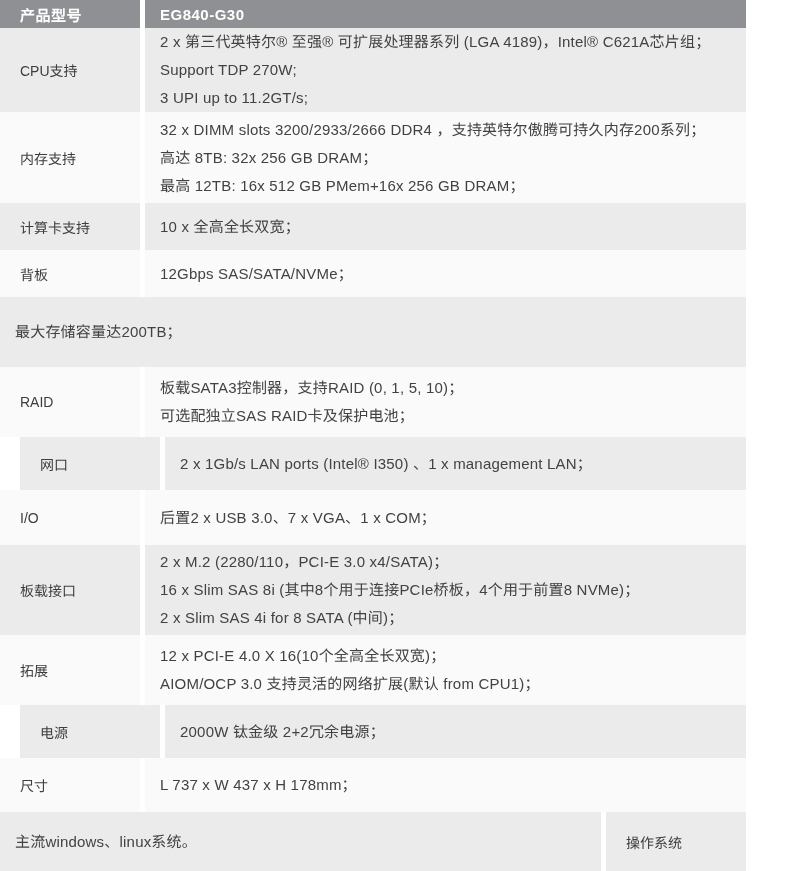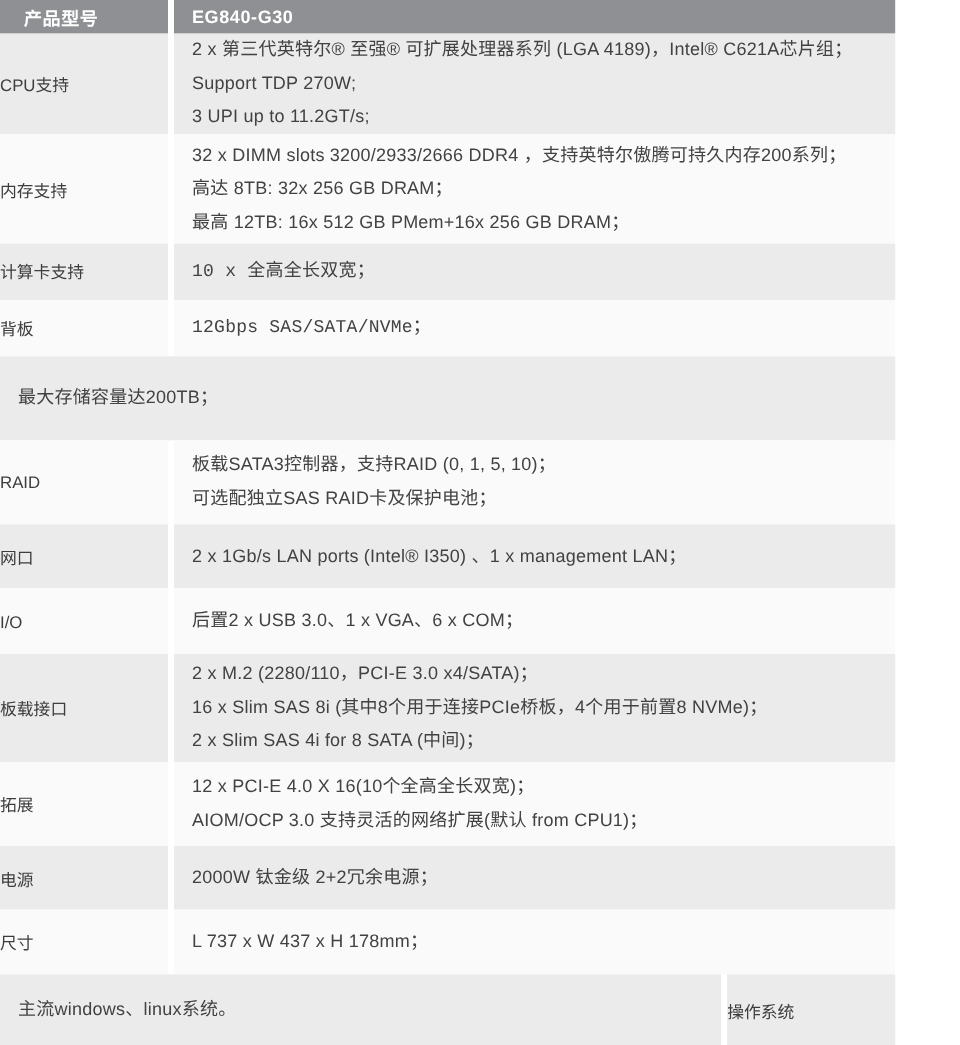--- a/index.html
+++ b/index.html
@@ -27,20 +27,21 @@
     column-gap:5px;           
   }
   .row.g{--bg:var(--row-gray);}
   .row.w{--bg:var(--row-light);}
   .cell{background:var(--bg);}
   .cell.label{
     width:140px;
     flex:0 0 140px;
     display:flex;
     align-items:center;
+    padding-left:20px;
     font-size:14px;
     color:var(--label-text);
   }
   .cell.content{
     flex:1;
     display:flex;
     flex-direction:column;
     justify-content:center;
     padding-left:15px;
     padding-right:15px;
@@ -61,23 +62,23 @@
     font-size:15px;
     font-weight:600;
     letter-spacing:0.5px;
   }
   .row.header .cell.label{padding-left:20px;}
   .row.header .cell.content{justify-content:center;}
   .row.header .cell.content span{font-size:15px;}
   
   .h84{height:84px;}
   .h91{height:91px;}
-  .h47{height:47px;font-family:Liberation Mono, monospace;}
+  .h47{height:47px;}
   .h70{height:70px;}
-  .h53{height:53px;}
+  .h53{height:53px;margin-left:20px;}
   .h55{height:55px;border-radius:19px;}
   .h90{height:90px;}
   .h54{height:54px;}
   .h59{height:59px;}
 </style>
 </head>
 <body>
 
 <div class="spec-table">
 
@@ -137,21 +138,21 @@
   <div class="row g h53">
     <div class="cell label">网口</div>
     <div class="cell content">
       <p>2 x 1Gb/s LAN ports (Intel® I350) 、1 x management LAN；</p>
     </div>
   </div>
 
   <div class="row w h55">
     <div class="cell label">I/O</div>
     <div class="cell content">
-      <p>后置2 x USB 3.0、1 x VGA、6 x COM；</p>
+      <p>后置2 x USB 3.0、7 x VGA、1 x COM；</p>
     </div>
   </div>
 
   <div class="row g h90">
     <div class="cell label">板载接口</div>
     <div class="cell content">
       <p>2 x M.2 (2280/110，PCI-E 3.0 x4/SATA)；</p>
       <p>16 x Slim SAS 8i (其中8个用于连接PCIe桥板，4个用于前置8 NVMe)；</p>
       <p>2 x Slim SAS 4i for 8 SATA (中间)；</p>
     </div>

